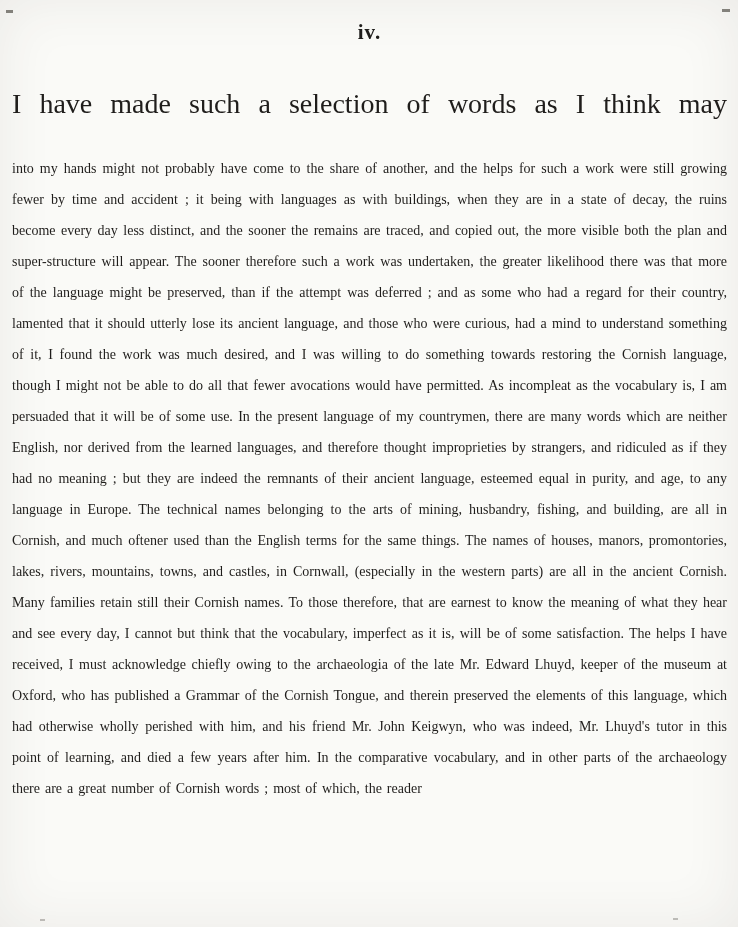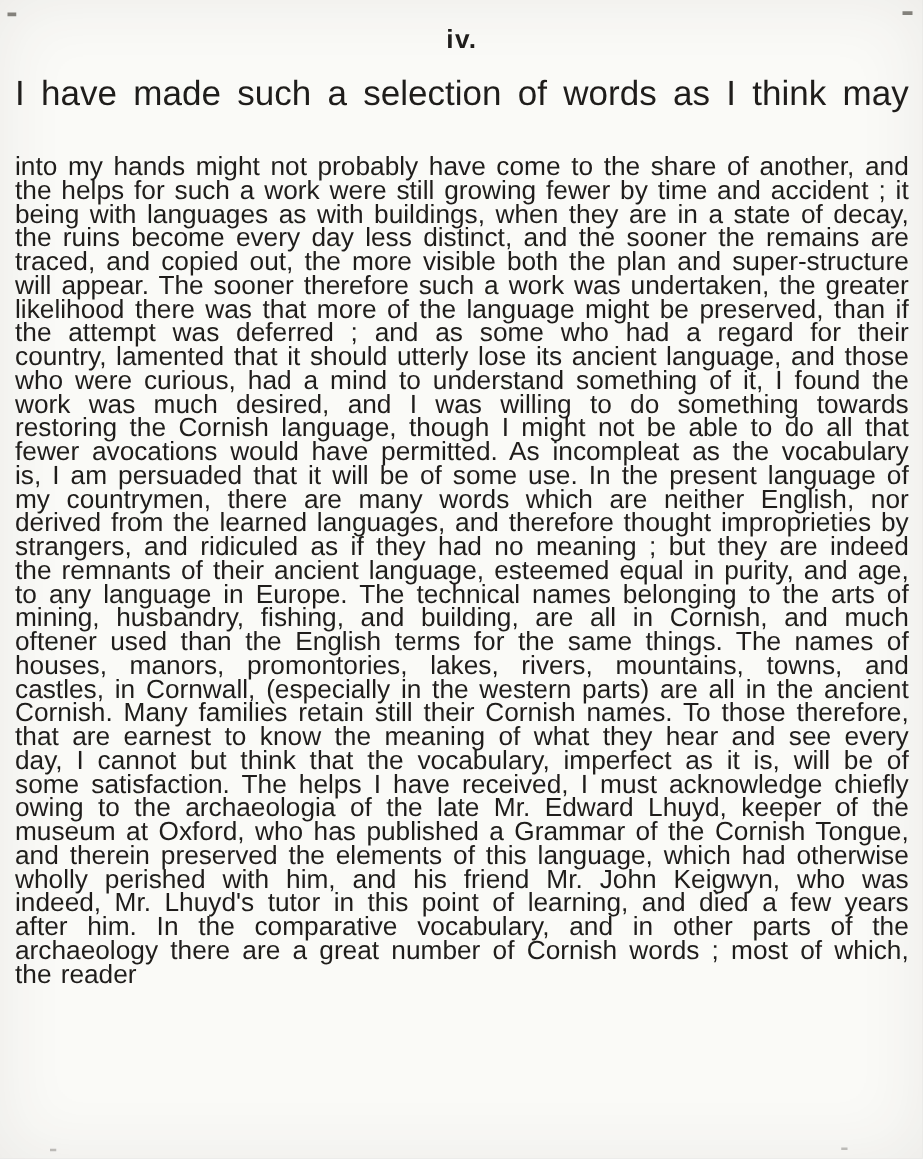--- a/index.html
+++ b/index.html
@@ -13,47 +13,47 @@
     padding: 0;
     background: var(--page-background);
   }
   .scan-page {
     position: relative;
     width: 738px;
     height: 927px;
     margin: 0;
     background: var(--paper-color);
     color: var(--ink-color);
-    font-family: Liberation Sans, sans-serif;
+    font-family: Liberation Serif, serif;
     padding: 14px 11px 0 12px;
     overflow: hidden;
     box-shadow: inset 0 0 55px rgba(60,55,45,0.08);
   }
   .page-number {
     text-align: center;
     font-size: 21px;
     font-weight: bold;
     letter-spacing: 1px;
     margin-top: 6px;
   }
   .heading-block {
-    margin-top: 12px;
+    margin-top: 40px;
   }
   .heading-line {
     font-size: 28px;
     line-height: 38px;
     text-align: justify;
     text-align-last: justify;
     word-spacing: 3px;
     white-space: normal;
   }
   .body-block {
     margin-top: 30px;
-    font-size: 21px;
-    line-height: 19px;
+    font-size: 14px;
+    line-height: 31px;
     text-align: justify;
     word-spacing: 1.5px;
   }
   
   .artifact {
     position: absolute;
     background: rgba(40,36,30,0.55);
   }
   .artifact.a1 { top: 10px; left: 6px;  width: 7px; height: 3px; }
   .artifact.a2 { top: 9px;  right: 8px; width: 8px; height: 3px; }

